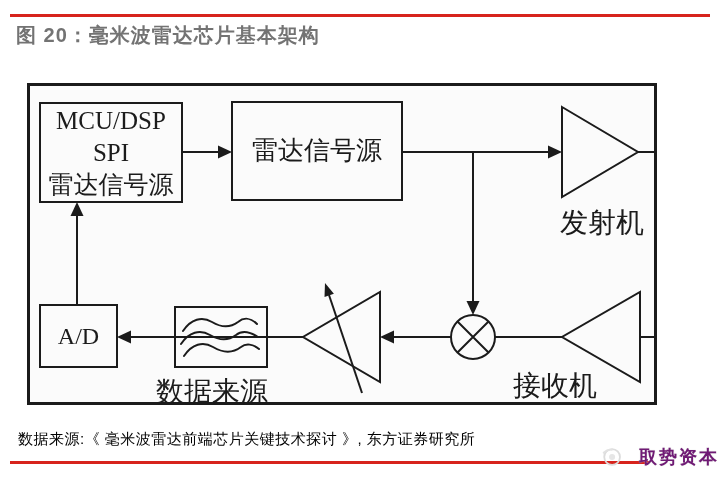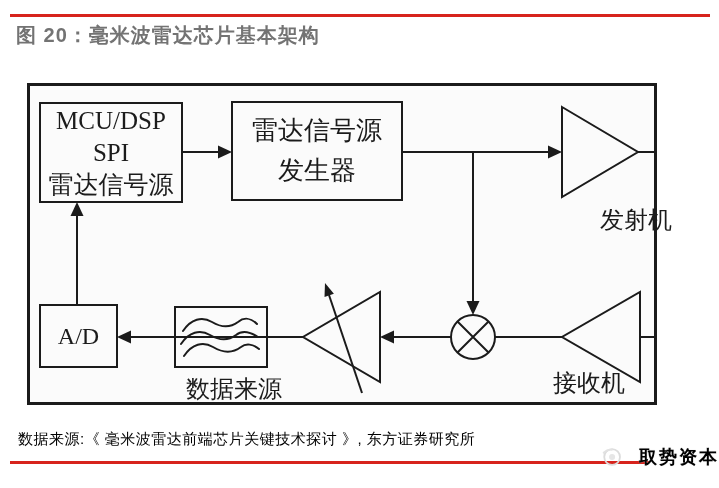--- a/index.html
+++ b/index.html
@@ -17,31 +17,31 @@
   .diagram svg{position:absolute;left:0;top:0;}
 
   
   .blocktext{display:flex;flex-direction:column;align-items:center;justify-content:center;
              text-align:center;color:#1b1b1b;
              font-family:"Liberation Serif","DejaVu Serif",serif;}
   .mcu-text{left:13px;top:20px;width:142px;height:99px;font-size:25px;line-height:32px;}
   .sig-text{left:205px;top:19px;width:170px;height:98px;font-size:26px;line-height:40px;align-items:center;}
   .adc-text{left:13px;top:222px;width:77px;height:62px;font-size:24px;text-align:right;}
 
-  .sym-label{color:#1b1b1b;font-size:24px;text-align:right;
+  .sym-label{color:#1b1b1b;font-size:28px;text-align:center;
              font-family:Liberation Sans, sans-serif;}
   .tx-label{left:505px;top:121px;width:140px;}
   .rx-label{left:458px;top:284px;width:140px;}
   .analog-label{left:115px;top:290px;width:140px;}
 
   
   .source-line{left:18px;top:430px;font-size:15px;color:#000000;letter-spacing:0.5px;}
   .bottom-rule{left:10px;top:461px;width:639px;height:3px;background:#d7231c;}
   .watermark{left:600px;top:440px;width:119px;height:34px;display:flex;align-items:center;}
-  .wm-text{font-size:18px;font-weight:bold;color:#000000;letter-spacing:2px;
+  .wm-text{font-size:18px;font-weight:bold;color:#701a75;letter-spacing:2px;
            text-shadow:0 0 1px #c9c9c9;margin-left:16px;white-space:nowrap;font-family:Liberation Serif, serif;}
 </style>
 </head>
 <body>
 
 <div class="abs top-rule"></div>
 <div class="abs fig-title">图 20：毫米波雷达芯片基本架构</div>
 
 <div class="abs diagram">
   <svg width="630" height="322" viewBox="0 0 630 322">
@@ -90,21 +90,20 @@
     </g>
   </svg>
 
   <div class="abs blocktext mcu-text">
     <span>MCU/DSP</span>
     <span>SPI</span>
     <span>雷达信号源</span>
   </div>
   <div class="abs blocktext sig-text">
     <span>雷达信号源</span>
-    <span>发生器</span>
   </div>
   <div class="abs blocktext adc-text">
     <span>A/D</span>
   </div>
   <div class="abs sym-label tx-label">发射机</div>
   <div class="abs sym-label rx-label">接收机</div>
   <div class="abs sym-label analog-label">数据来源</div>
 </div>
 
 <div class="abs source-line">数据来源:《 毫米波雷达前端芯片关键技术探讨 》, 东方证券研究所</div>

